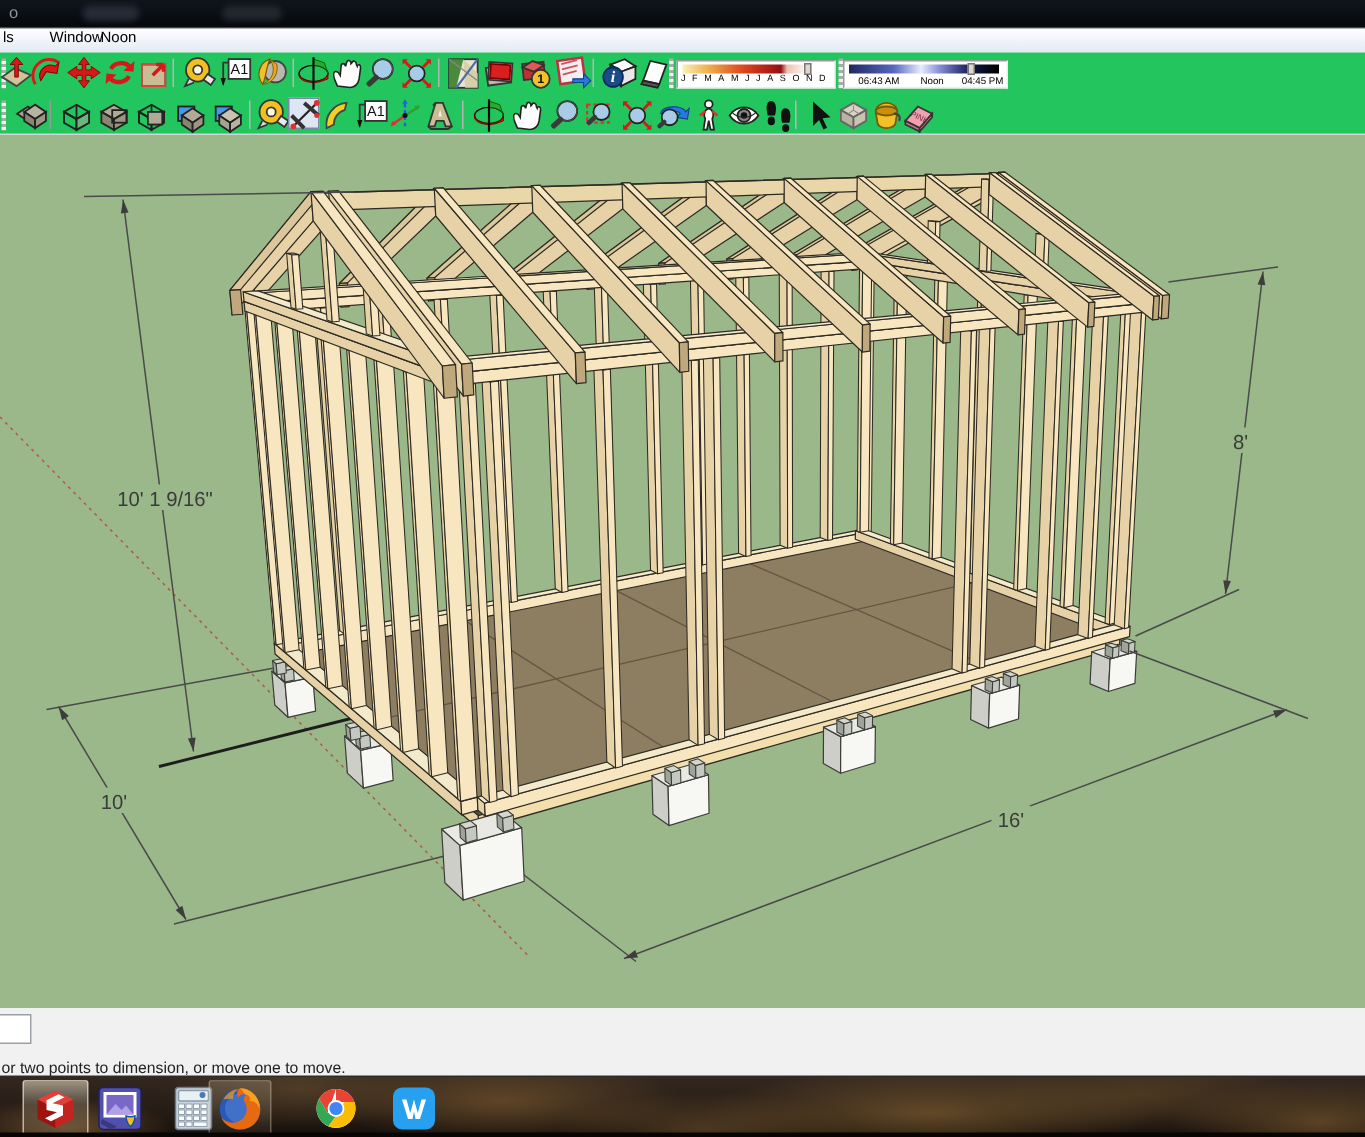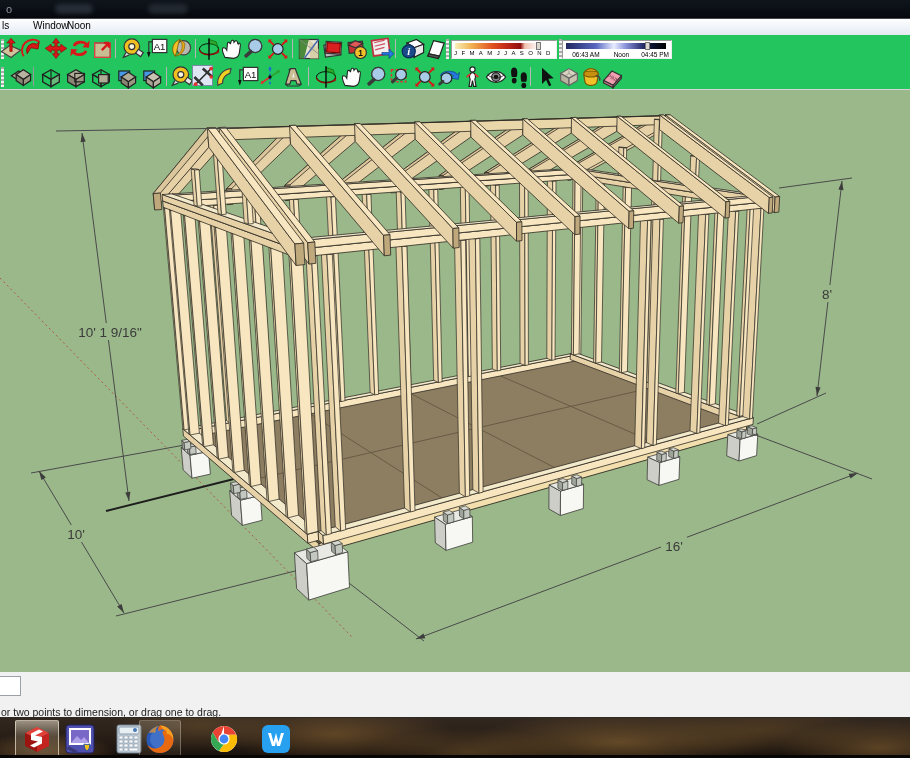--- a/index.html
+++ b/index.html
@@ -632,21 +632,21 @@
 <line x1="416" y1="639" x2="858" y2="473" stroke="#4a4a4a" stroke-width="1.0"></line>
 <polygon points="416.0,639.0 423.5,633.4 425.3,638.3" fill="#3d3d3d"></polygon>
 <polygon points="858.0,473.0 850.5,478.6 848.7,473.7" fill="#3d3d3d"></polygon>
 <line x1="753" y1="434" x2="872" y2="479" stroke="#4a4a4a" stroke-width="1.0"></line>
 <rect x="661.0" y="537" width="26" height="17" fill="#9ab88a"></rect>
 <text x="674" y="551" font-size="13.5" fill="#3b3b3b" text-anchor="middle" font-family="Liberation Sans, sans-serif">16'</text>
 </svg>
 </div>
 <div id="bottombar">
     <div id="vcb"></div>
-    <div id="status">or two points to dimension, or drag one to drag.</div>
+    <div id="status">or two points to dimension, or move one to move.</div>
   </div>
 <div id="taskbar">
 <div style="position:absolute;left:15px;top:2px;width:44px;height:37px;background:linear-gradient(180deg,rgba(225,215,195,0.6),rgba(170,155,130,0.3) 45%,rgba(110,95,75,0.35));border:1px solid rgba(235,228,210,0.7);border-radius:2px"></div>
 <svg style="position:absolute;left:22px;top:6px" width="30" height="30" viewBox="0 0 30 30">
 <polygon points="3,9 15,3 27,9 15,15" fill="#e04038"></polygon>
 <polygon points="3,9 15,15 15,28 3,22" fill="#9c1410"></polygon>
 <polygon points="27,9 15,15 15,28 27,22" fill="#c42420"></polygon>
 <path d="M9 9.5 L17 5.5 L21 7.5 L13 11.5 L20 13 L20 19.5 L12 23.5 L8 21.5 L16 17.5 L9 16Z" fill="#fff"></path>
 </svg>
 <svg style="position:absolute;left:65px;top:6px" width="30" height="30" viewBox="0 0 30 30">

